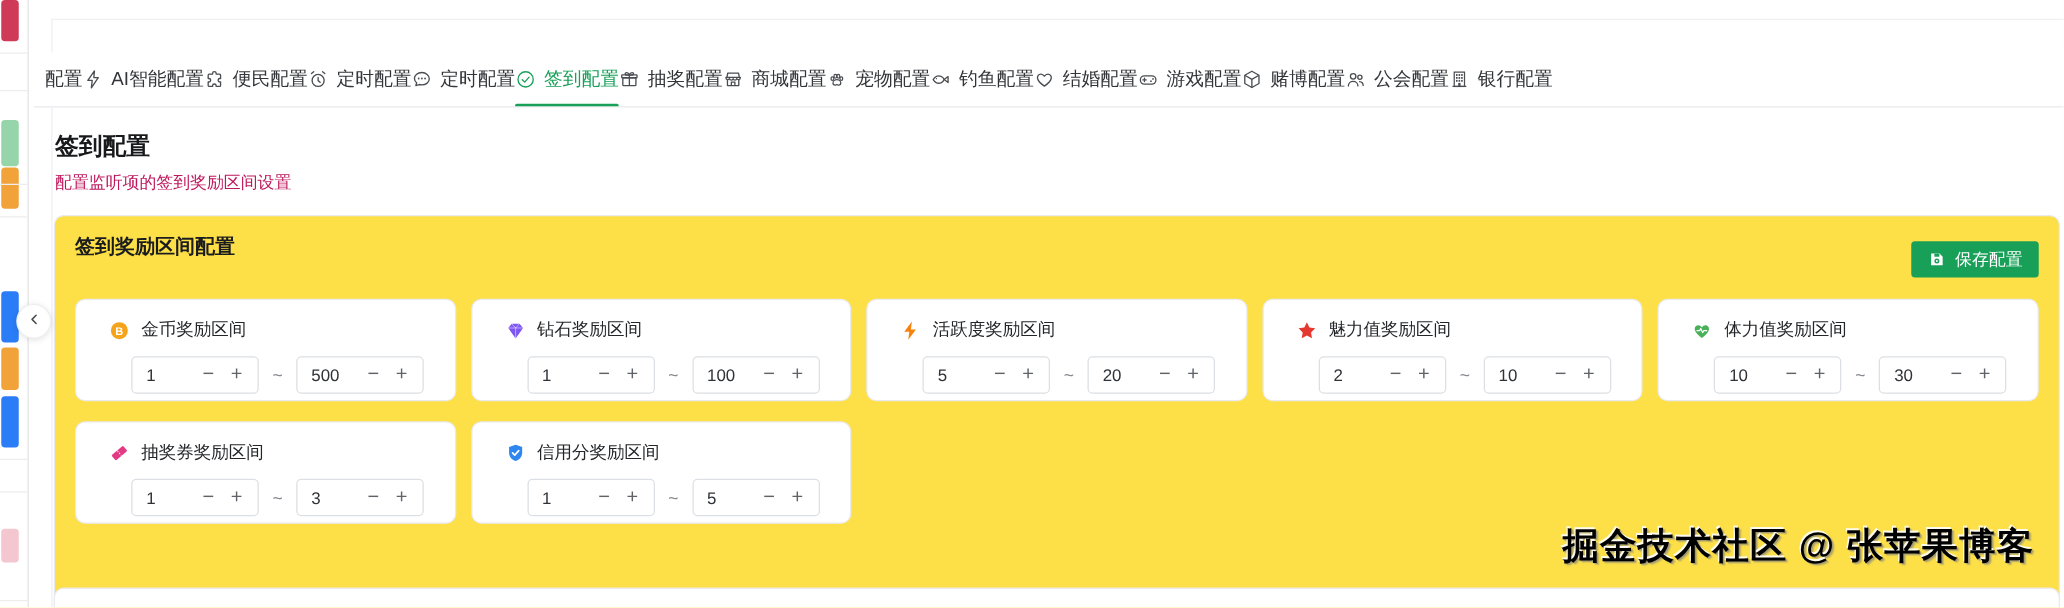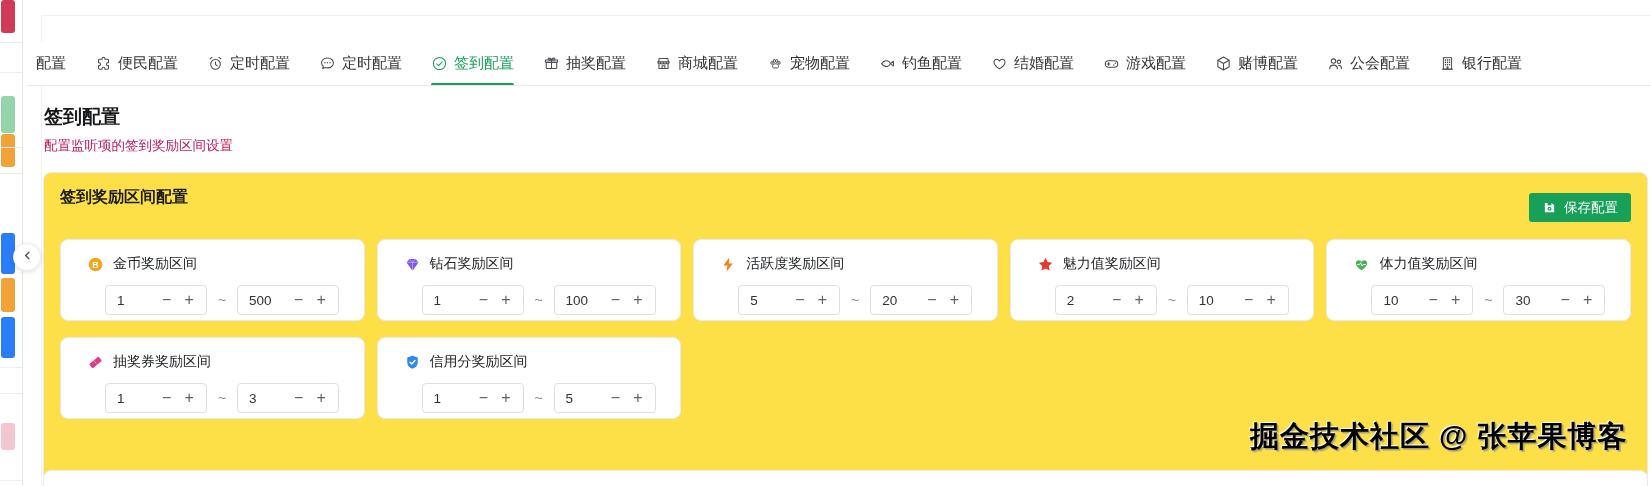--- a/index.html
+++ b/index.html
@@ -11,21 +11,21 @@
   .gutter-line{position:absolute;left:0;width:22px;height:1px;background:#ededf0;}
   .v-divider{position:absolute;left:22px;top:0;bottom:0;width:1px;background:#e4e4e8;}
   .v-content{position:absolute;left:41px;top:15px;bottom:0;width:1px;background:#f0f0f3;z-index:0;}
   .h-topline{position:absolute;left:41px;right:0;top:15px;height:1px;background:#f0f0f3;}
   .collapse-btn{position:absolute;left:13px;top:243px;width:28px;height:28px;border-radius:50%;
        background:#fff;border:1px solid #efeff2;box-shadow:0 1px 5px rgba(0,0,0,.12);
        display:flex;align-items:center;justify-content:center;z-index:6;cursor:pointer;padding:0;}
 
   
   .tabbar{position:absolute;left:27px;top:42px;right:0;height:44px;background:#fff;
-       border-bottom:1px solid #e7e9ec;display:flex;align-items:stretch;gap:29px;
+       border-bottom:1px solid #e7e9ec;display:flex;align-items:stretch;
        padding-left:9px;z-index:2;box-sizing:border-box;overflow:hidden;}
   .tab{display:flex;align-items:center;gap:6px;font-size:15px;color:#333539;cursor:pointer;
        position:relative;flex:none;white-space:nowrap;}
   .tab .ticon{display:flex;color:#4a4d52;}
   .tab .ticon svg{display:block;}
   .tab.active{color:#18a058;}
   .tab.active .ticon{color:#18a058;}
   .tab.active::after{content:"";position:absolute;left:0;right:0;bottom:-1px;height:3px;
        background:#18a058;border-radius:2px;}
 
@@ -98,20 +98,28 @@
         </svg></span>
   </button>
 
   <nav class="tabbar" id="tabbar">
       <div class="tab">
         <span class="tlabel">配置</span>
       </div>
       <div class="tab">
         <span class="ticon">
           <svg viewBox="0 0 24 24" width="17" height="17" fill="none" stroke="currentColor" stroke-width="1.5" stroke-linejoin="round">
+            <path d="M13.5 2.5 6 13.2h5l-1 8.3L17.8 10h-5l.7-7.5Z"></path>
+          </svg>
+        </span>
+        <span class="tlabel">AI智能配置</span>
+      </div>
+      <div class="tab">
+        <span class="ticon">
+          <svg viewBox="0 0 24 24" width="17" height="17" fill="none" stroke="currentColor" stroke-width="1.5" stroke-linejoin="round">
             <path d="M10 5.2a2 2 0 1 1 4 0V6h3.8a1.2 1.2 0 0 1 1.2 1.2V11h-.8a2 2 0 1 0 0 4h.8v3.8a1.2 1.2 0 0 1-1.2 1.2H14v-.8a2 2 0 1 0-4 0v.8H6.2A1.2 1.2 0 0 1 5 18.8V15h.8a2 2 0 1 0 0-4H5V7.2A1.2 1.2 0 0 1 6.2 6H10v-.8Z"></path>
           </svg>
         </span>
         <span class="tlabel">便民配置</span>
       </div>
       <div class="tab">
         <span class="ticon">
           <svg viewBox="0 0 24 24" width="17" height="17" fill="none" stroke="currentColor" stroke-width="1.5" stroke-linecap="round">
             <circle cx="12" cy="13.2" r="6.8"></circle>
             <path d="M12 9.8v3.6l2.4 2"></path>

